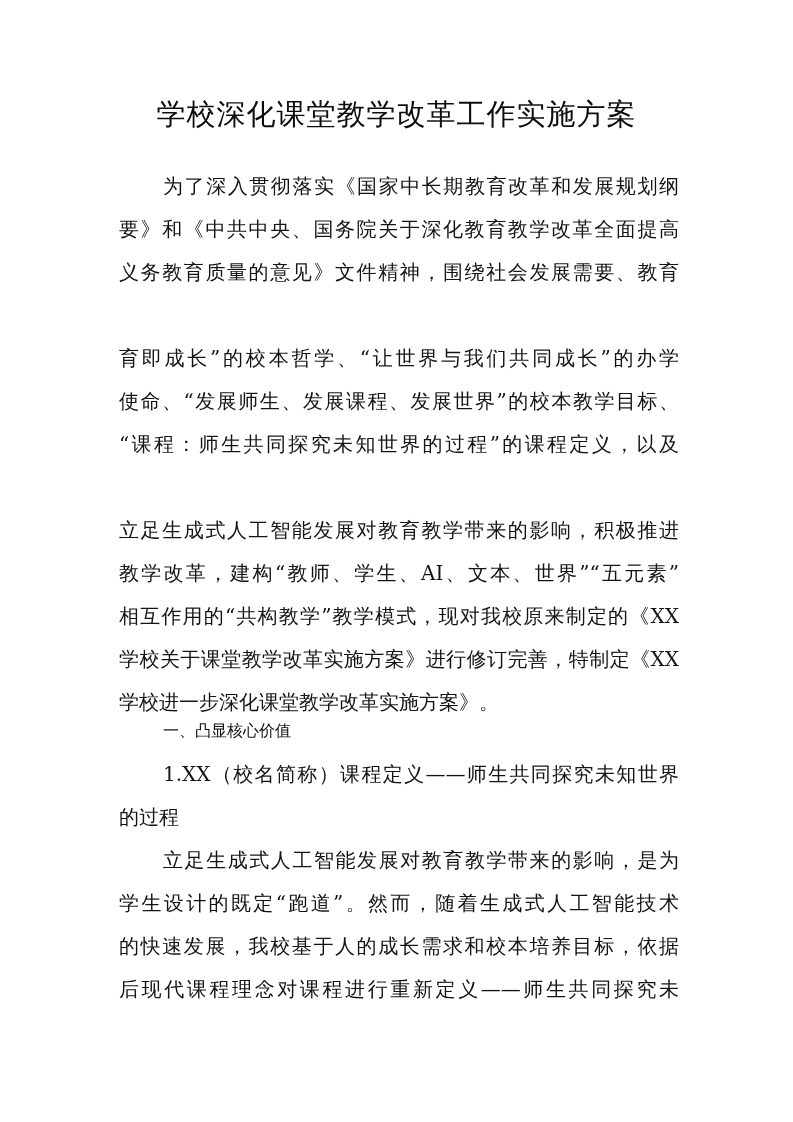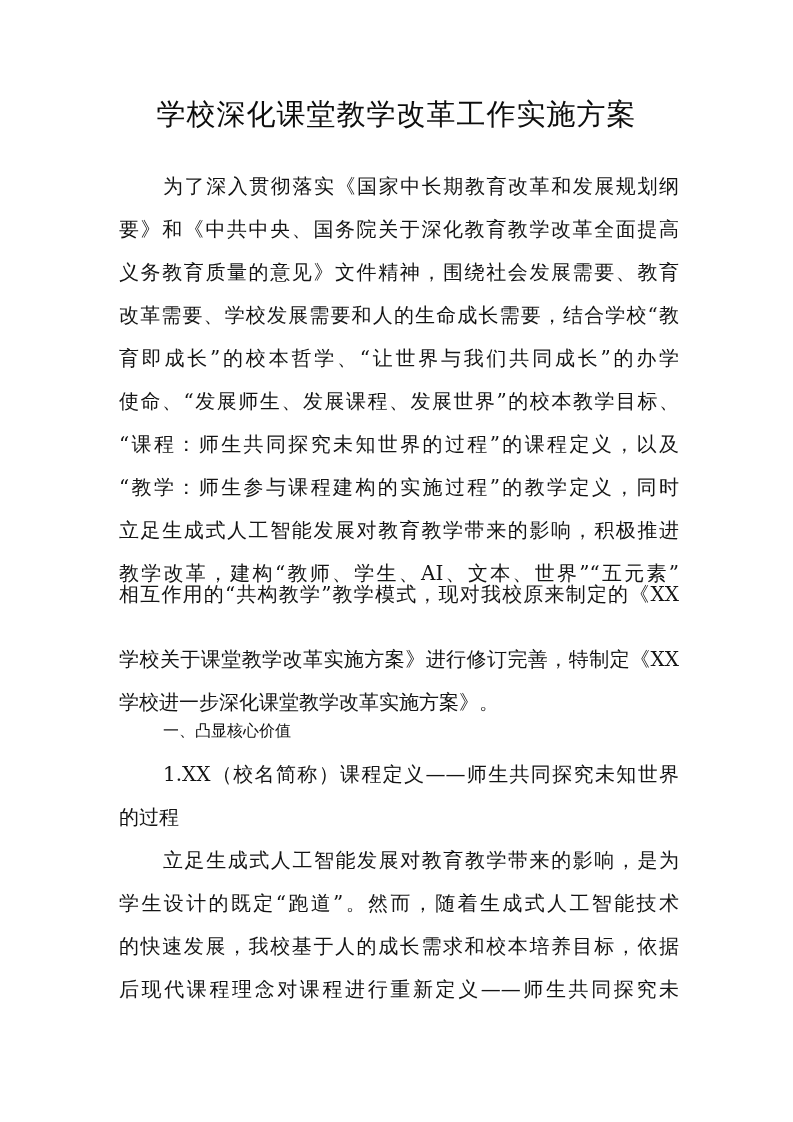--- a/index.html
+++ b/index.html
@@ -65,28 +65,26 @@
 </head>
 <body>
 
 <div class="page">
 
   <div class="title">学校深化课堂教学改革工作实施方案</div>
 
   <div class="line indent" style="top:171px;">为了深入贯彻落实《国家中长期教育改革和发展规划纲</div>
   <div class="line" style="top:214px;">要》和《中共中央、国务院关于深化教育教学改革全面提高</div>
   <div class="line" style="top:257px;">义务教育质量的意见》文件精神，围绕社会发展需要、教育</div>
-  <div class="line" style="top:300px;">改革需要、学校发展需要和人的生命成长需要，结合学校“教</div>
   <div class="line" style="top:343px;">育即成长”的校本哲学、“让世界与我们共同成长”的办学</div>
   <div class="line" style="top:386px;">使命、“发展师生、发展课程、发展世界”的校本教学目标、</div>
   <div class="line" style="top:429px;">“课程：师生共同探究未知世界的过程”的课程定义，以及</div>
-  <div class="line" style="top:472px;">“教学：师生参与课程建构的实施过程”的教学定义，同时</div>
   <div class="line" style="top:515px;">立足生成式人工智能发展对教育教学带来的影响，积极推进</div>
   <div class="line" style="top:558px;">教学改革，建构“教师、学生、AI、文本、世界”“五元素”</div>
-  <div class="line" style="top:579px;">相互作用的“共构教学”教学模式，现对我校原来制定的《XX</div>
+  <div class="line" style="top:601px;">相互作用的“共构教学”教学模式，现对我校原来制定的《XX</div>
   <div class="line" style="top:644px;">学校关于课堂教学改革实施方案》进行修订完善，特制定《XX</div>
   <div class="line last" style="top:687px;">学校进一步深化课堂教学改革实施方案》。</div>
 
   <div class="heading" style="top:716px;">一、凸显核心价值</div>
 
   <div class="line indent" style="top:759px;">1.XX（校名简称）课程定义——师生共同探究未知世界</div>
   <div class="line last" style="top:802px;">的过程</div>
 
   <div class="line indent" style="top:845px;">立足生成式人工智能发展对教育教学带来的影响，是为</div>
   <div class="line" style="top:888px;">学生设计的既定“跑道”。然而，随着生成式人工智能技术</div>

